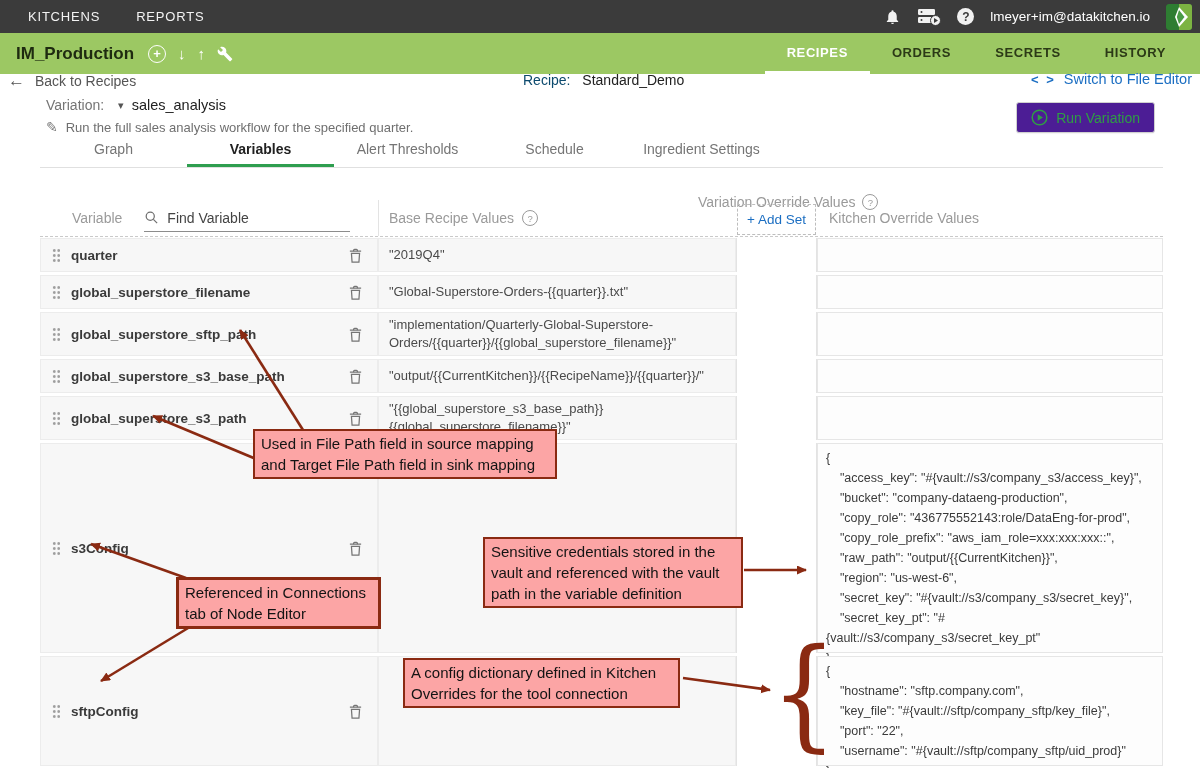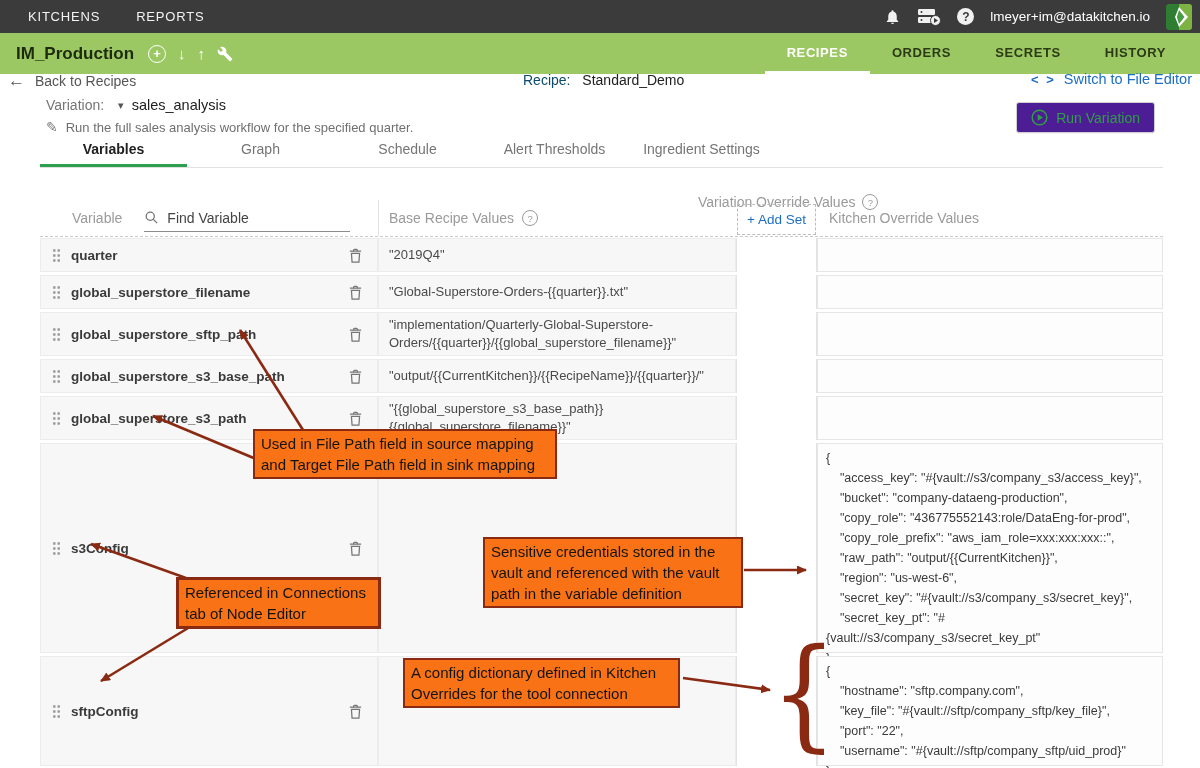--- a/index.html
+++ b/index.html
@@ -94,21 +94,21 @@
       background-image:radial-gradient(circle,#9e9e9e 1.3px,transparent 1.4px);background-size:4.5px 5px;}
   .trash{position:absolute;right:14px;cursor:pointer;display:flex;}
   .bcell{background:#f7f7f7;border:1px solid #ececec;display:flex;align-items:center;padding:4px 10px;}
   .bval{font-size:13px;color:#4a4a4a;line-height:18px;white-space:pre-wrap;overflow-wrap:break-word;width:100%;}
   .mcell{background:transparent;border-left:1px solid #e3e3e3;border-right:1px solid #e3e3e3;}
   .kcell{background:#fdfdfd;border:1px solid #e6e6e6;padding:4px 4px 0 8px;}
   .kv{font-size:12.5px;color:#3a3a3a;line-height:19px;white-space:pre-wrap;overflow-wrap:break-word;}
 
   
   .overlay{position:absolute;left:0;top:0;z-index:40;pointer-events:none;}
-  .abox{position:absolute;background:#f97316;border:2px solid #8a2a12;color:#141414;font-size:15px;
+  .abox{position:absolute;background:#fca5a5;border:2px solid #8a2a12;color:#141414;font-size:15px;
         line-height:1.4;padding:2px 6px;z-index:41;box-sizing:border-box;}
   .abox2{border-width:3px;}
   .brace{position:absolute;left:771px;top:632px;color:#8a2a12;font-family:"DejaVu Serif",serif;
          font-size:122px;line-height:122px;transform:scaleX(.85);transform-origin:left top;z-index:41;}
 
   svg{display:block;}
 </style>
 </head>
 <body>
 
@@ -196,24 +196,24 @@
     <div class="runbtn">
       <svg width="17" height="17" viewBox="0 0 17 17">
         <circle cx="8.5" cy="8.5" r="7.3" fill="none" stroke="#2f9e44" stroke-width="1.5"></circle>
         <polygon points="6.7,5.3 12,8.5 6.7,11.7" fill="#2f9e44"></polygon>
       </svg>
       <span>Run Variation</span>
     </div>
   </div>
 
   <div class="tabsrow">
+    <span class="stab">Graph</span>
     <span class="stab active">Variables</span>
-    <span class="stab">Graph</span>
+    <span class="stab">Alert Thresholds</span>
     <span class="stab">Schedule</span>
-    <span class="stab">Alert Thresholds</span>
     <span class="stab">Ingredient Settings</span>
   </div>
 
   <div class="voheader">
     <span>Variation Override Values</span>
     <span class="qcircle">?</span>
   </div>
 
   <div class="theader">
     <div class="thc thc1">

